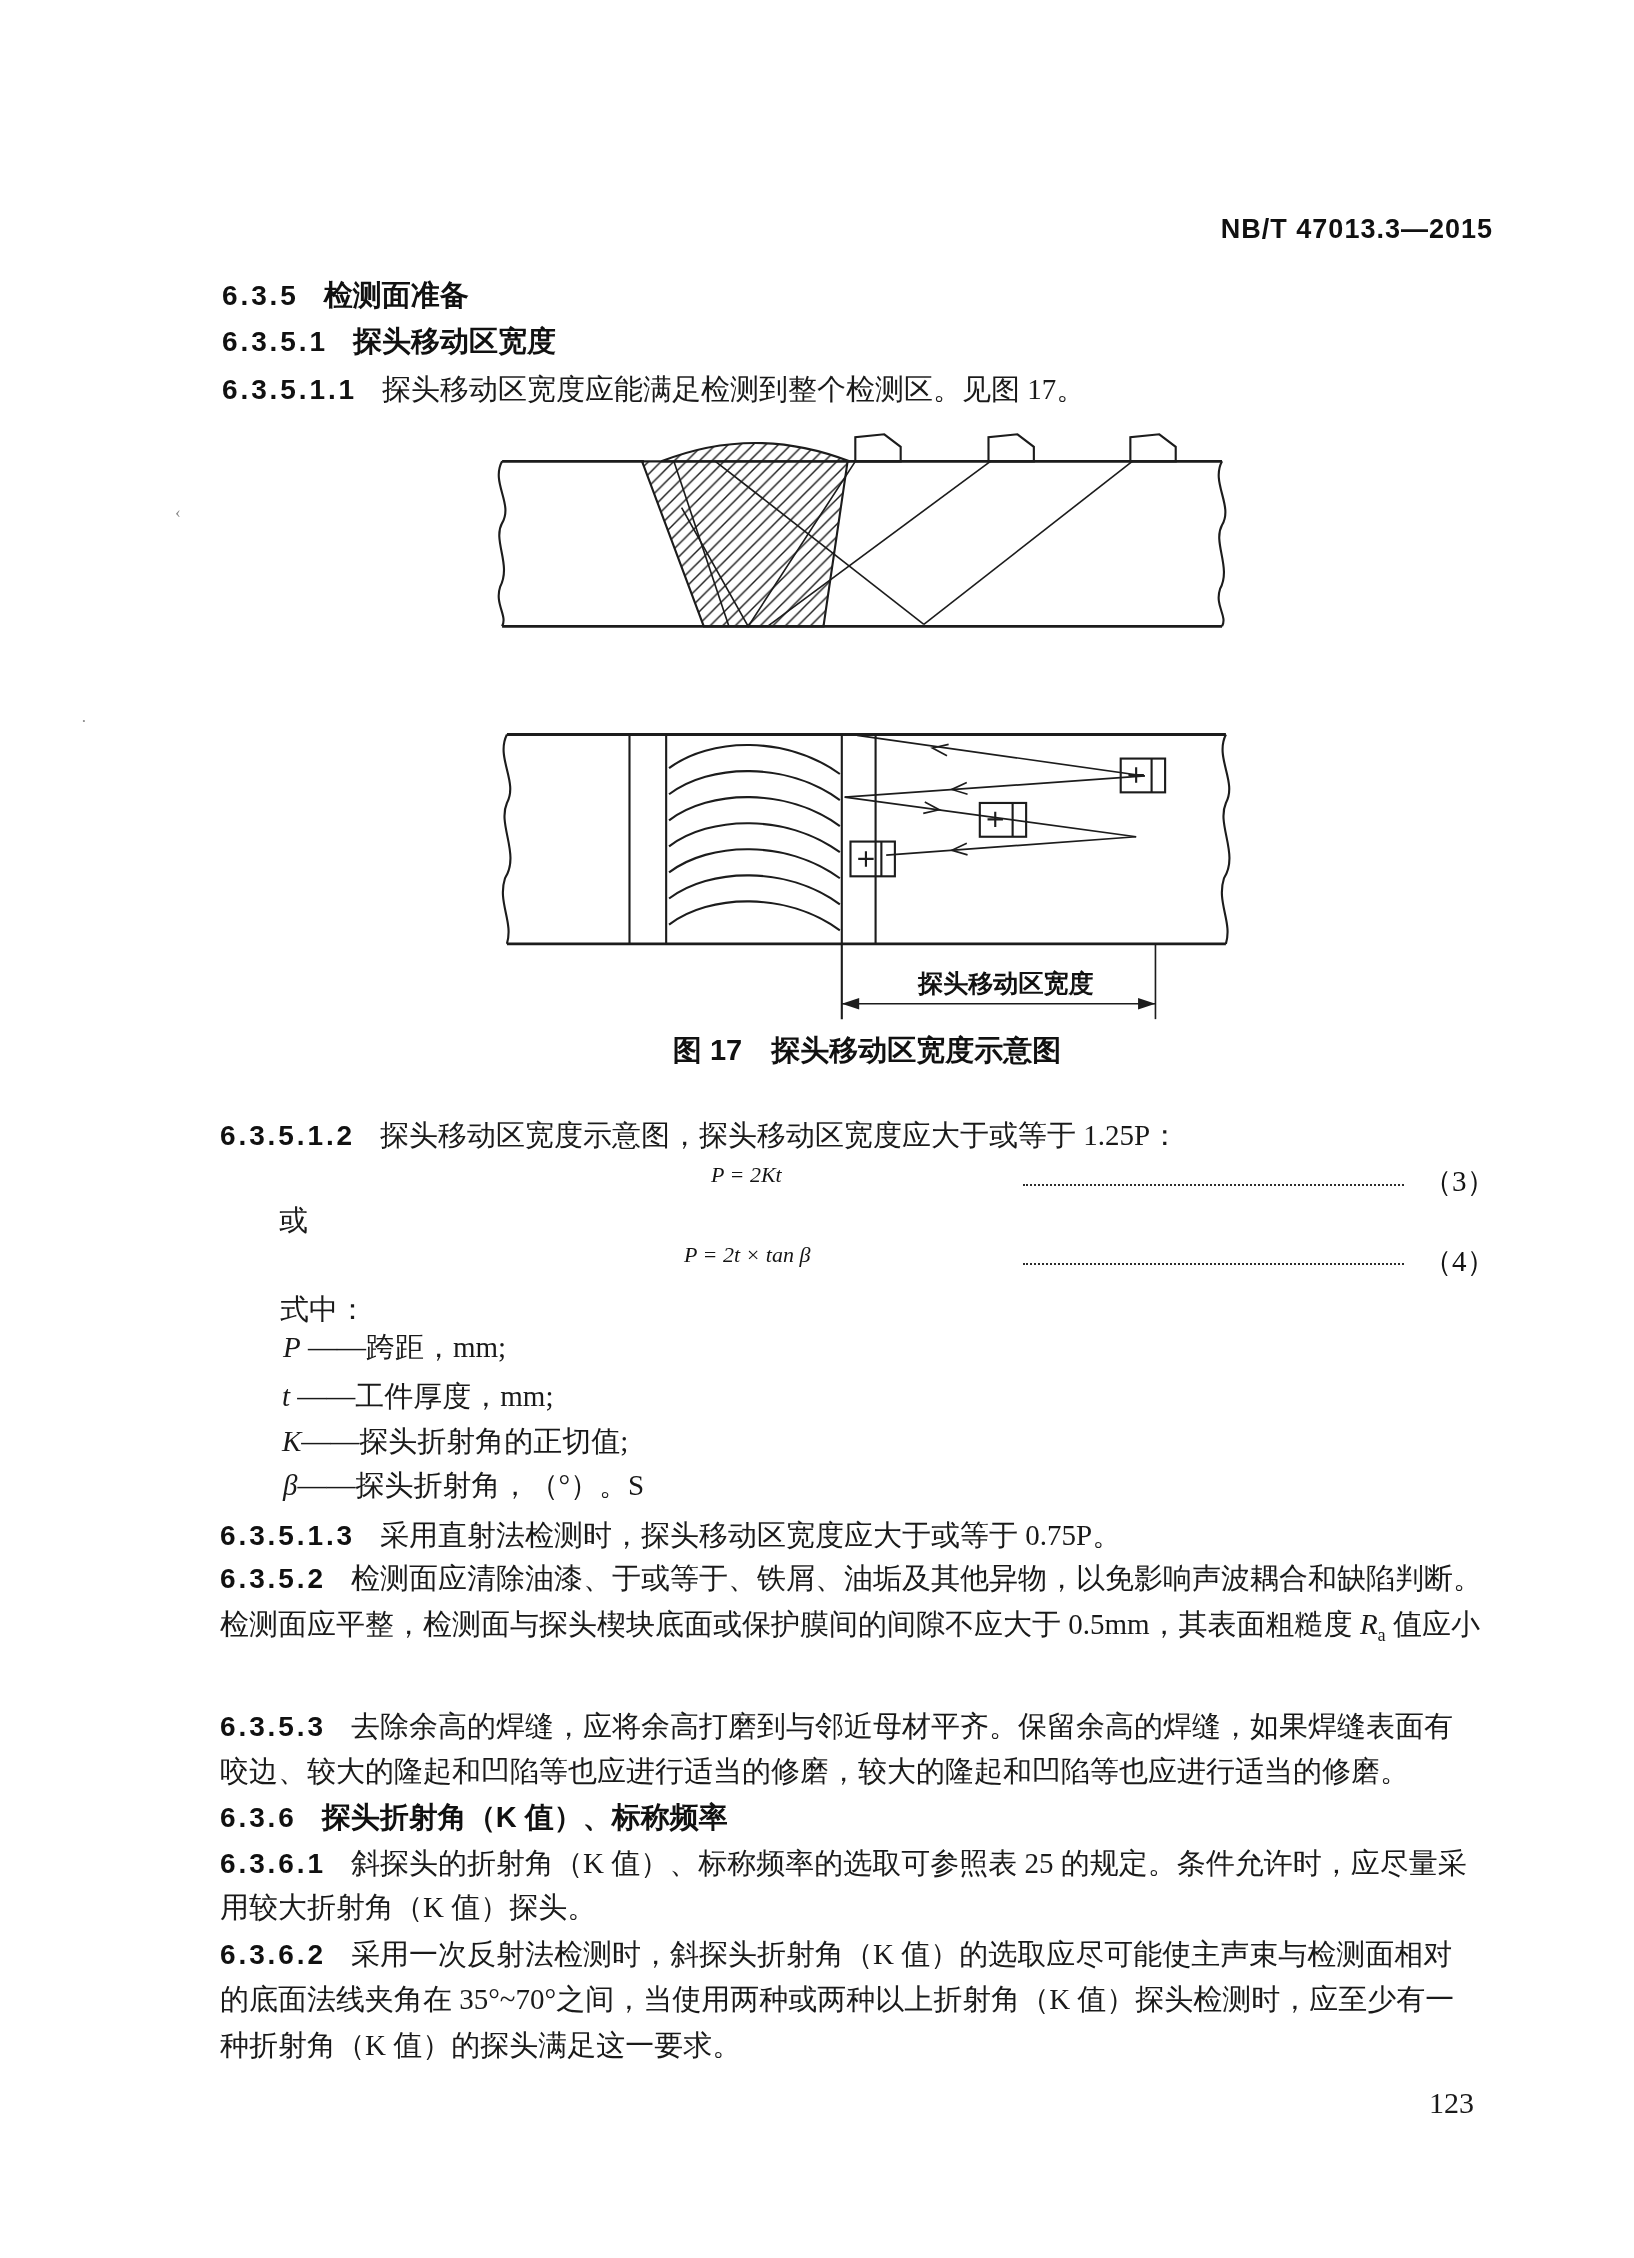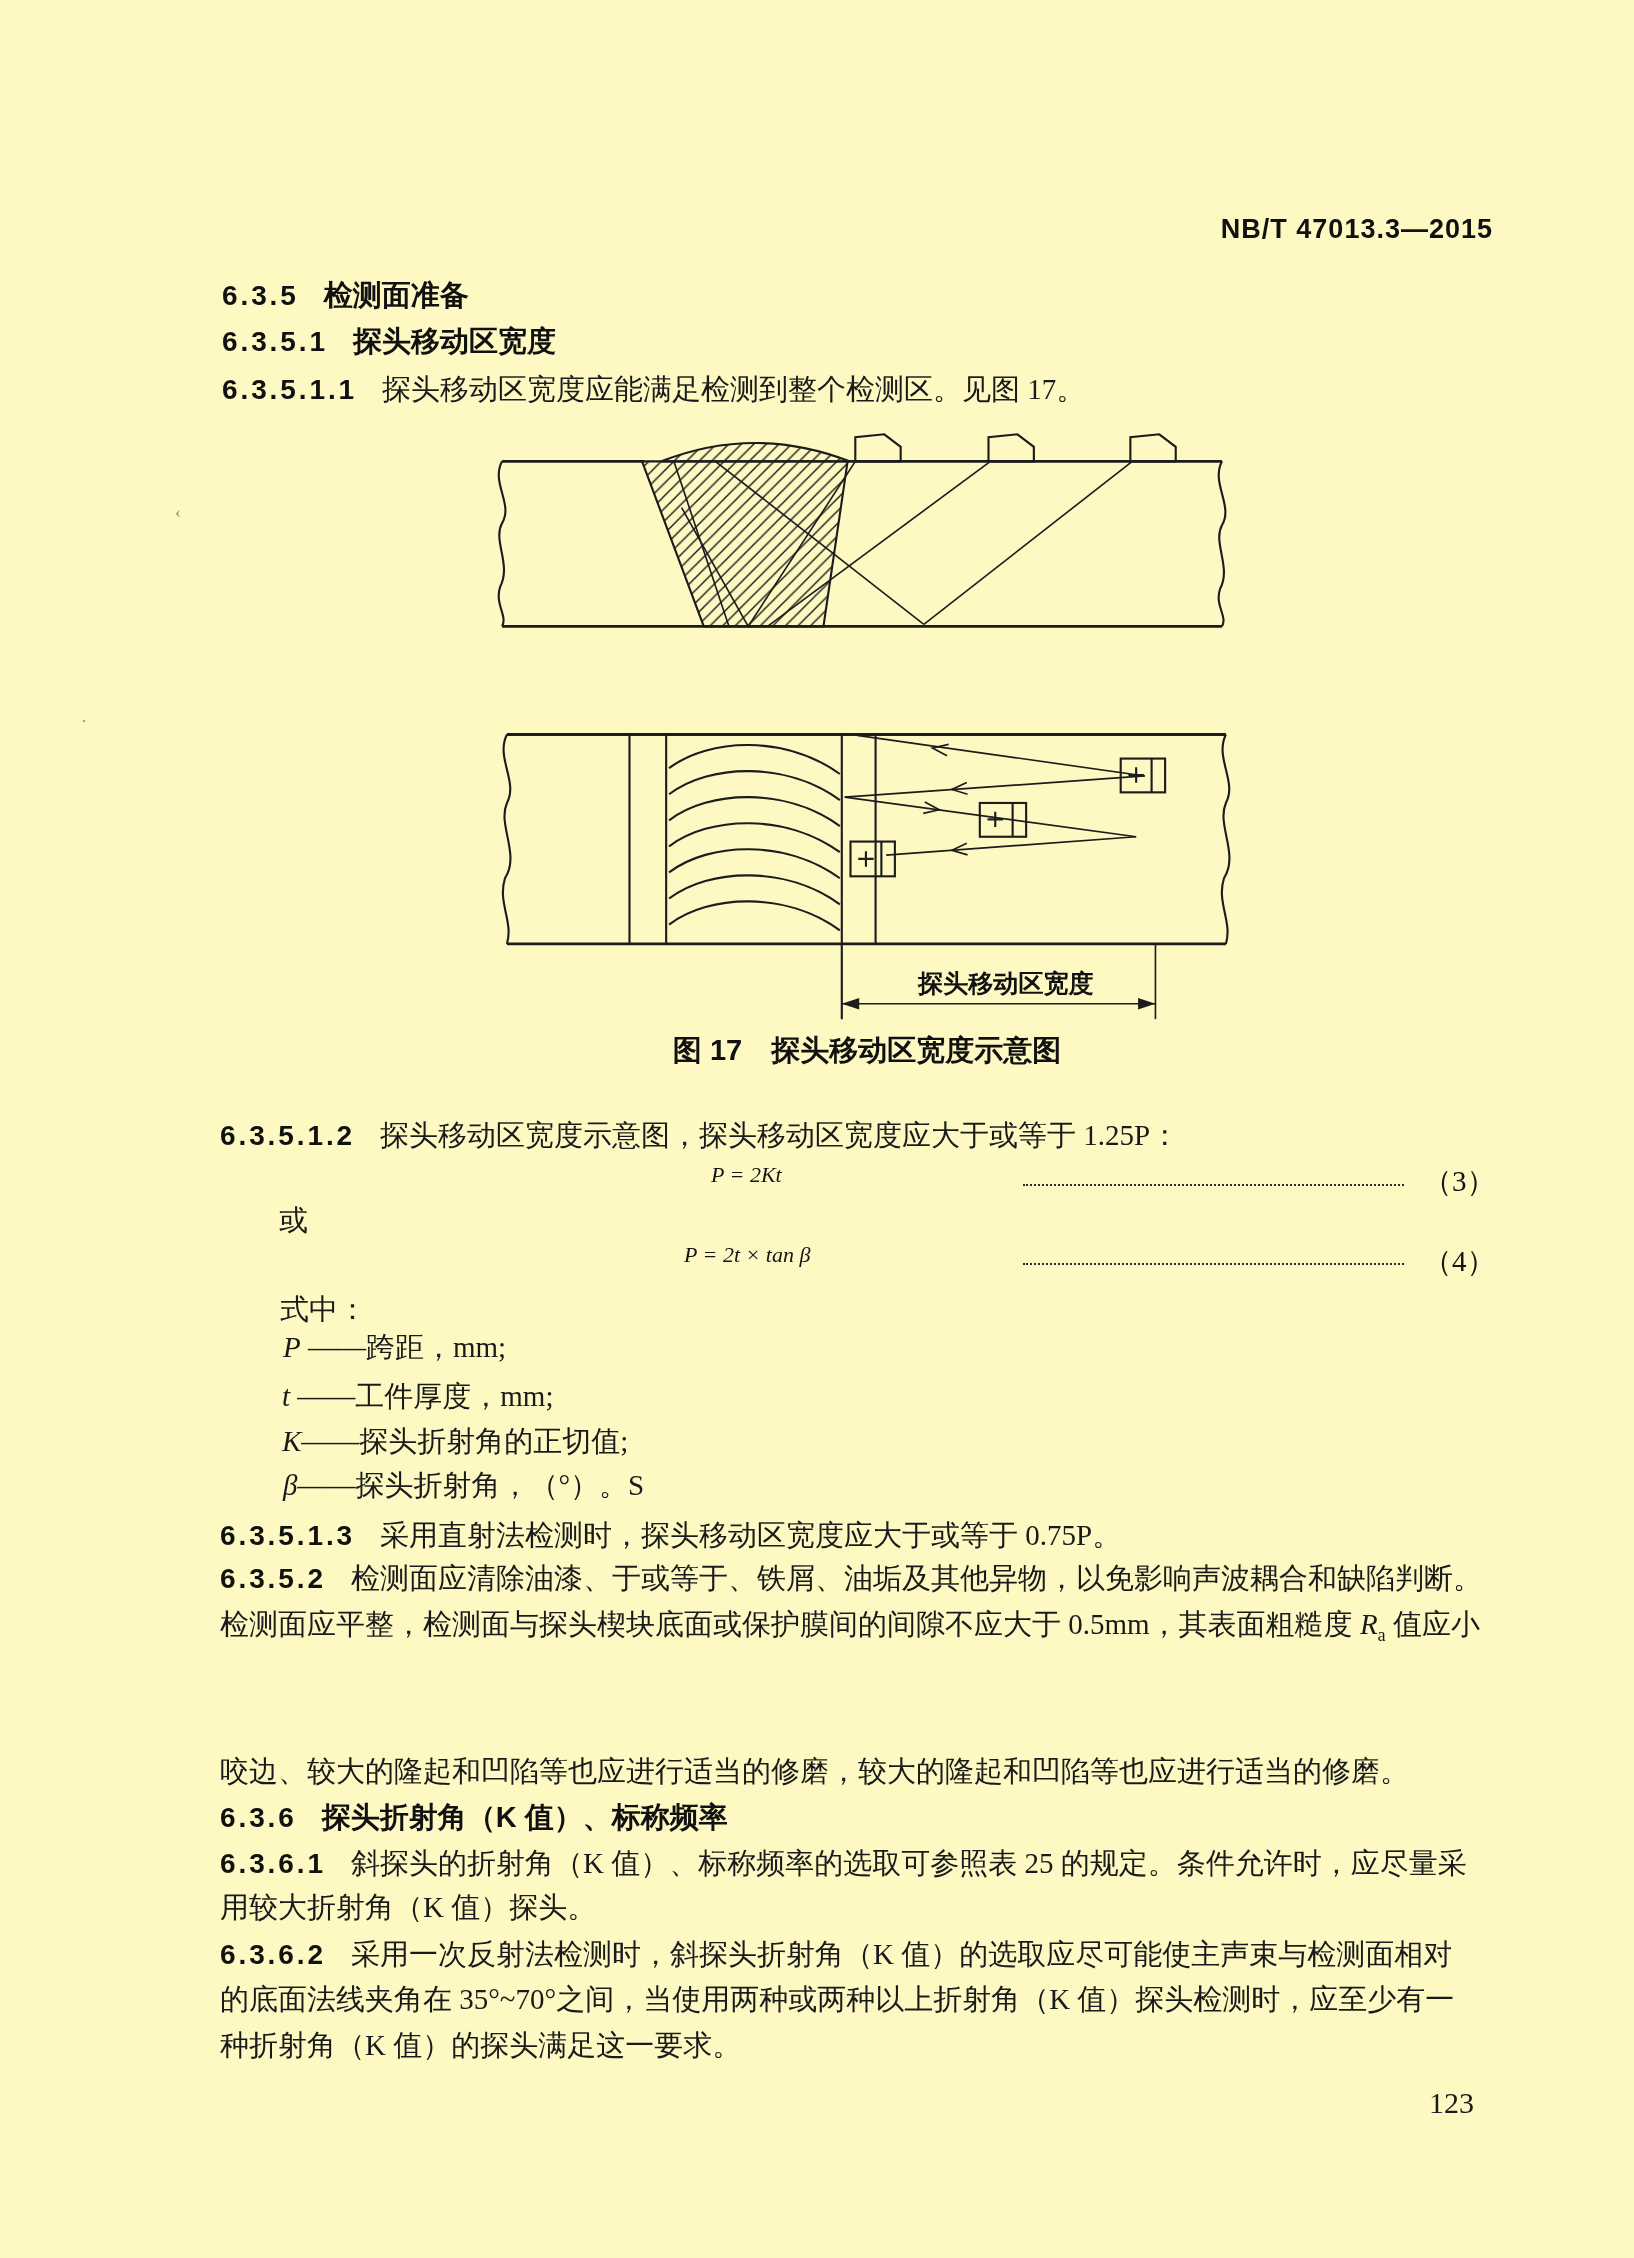--- a/index.html
+++ b/index.html
@@ -1,19 +1,19 @@
 <!DOCTYPE html>
 <html><head>
 <meta charset="utf-8">
 <style>
   html,body{margin:0;padding:0;background:#e8e8e8;}
   .page{
     position:relative;
     width:1635px;height:2258px;
-    background:#fef9c3;
+    background:#ffffff;
     overflow:hidden;
     font-family:"Liberation Serif", serif;
     color:#161616;
   }
   .ln{position:absolute;white-space:nowrap;font-size:29px;line-height:35px;color:#1a1a1a;}
   .num{font-family:"Liberation Sans",sans-serif;font-weight:700;letter-spacing:2.9px;margin-right:25px;font-size:28px;color:#111;}
   .hei{font-family:"Liberation Sans",sans-serif;font-weight:700;font-size:29px;color:#111;}
   .it{font-style:italic;font-family:"Liberation Serif",serif;}
   .docnum{position:absolute;top:214px;right:142px;font-family:"Liberation Sans",sans-serif;font-weight:700;font-size:27px;letter-spacing:1px;color:#111;}
   .caption{position:absolute;top:1031px;left:502px;width:730px;text-align:center;font-family:"Liberation Sans",sans-serif;font-weight:700;font-size:29px;color:#111;}
@@ -168,20 +168,23 @@
     <span class="num">6.3.5.1.3</span><span>采用直射法检测时，探头移动区宽度应大于或等于 0.75P。</span>
   </div>
 
   <div class="ln" style="top:1561px;left:220px">
     <span class="num">6.3.5.2</span><span>检测面应清除油漆、于或等于、铁屑、油垢及其他异物，以免影响声波耦合和缺陷判断。</span>
   </div>
   <div class="ln" style="top:1607px;left:220px">
     <span>检测面应平整，检测面与探头楔块底面或保护膜间的间隙不应大于 0.5mm，其表面粗糙度 </span><span class="it">R</span><sub>a</sub><span> 值应小</span>
   </div>
 
+  <div class="ln" style="top:1709px;left:220px">
+    <span class="num">6.3.5.3</span><span>去除余高的焊缝，应将余高打磨到与邻近母材平齐。保留余高的焊缝，如果焊缝表面有</span>
+  </div>
   <div class="ln" style="top:1754px;left:220px">
     <span>咬边、较大的隆起和凹陷等也应进行适当的修磨，较大的隆起和凹陷等也应进行适当的修磨。</span>
   </div>
 
   <div class="ln" style="top:1800px;left:220px">
     <span class="num">6.3.6</span><span class="hei">探头折射角（K 值）、标称频率</span>
   </div>
 
   <div class="ln" style="top:1846px;left:220px">
     <span class="num">6.3.6.1</span><span>斜探头的折射角（K 值）、标称频率的选取可参照表 25 的规定。条件允许时，应尽量采</span>

